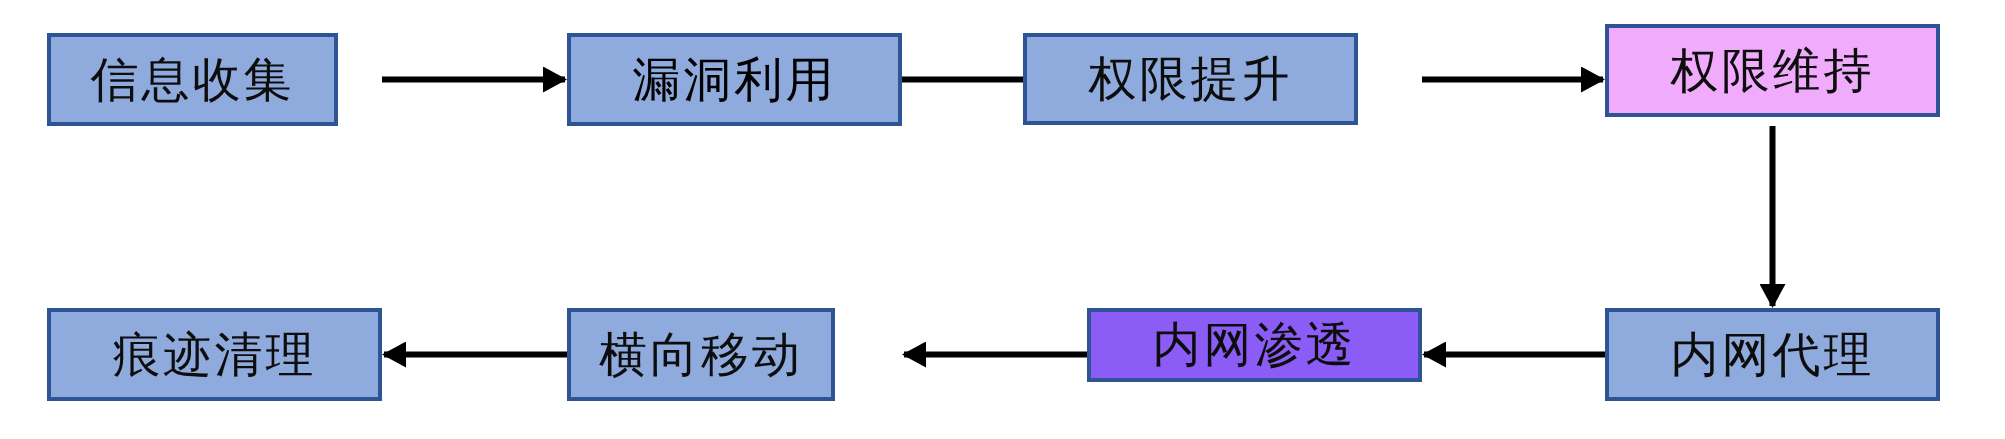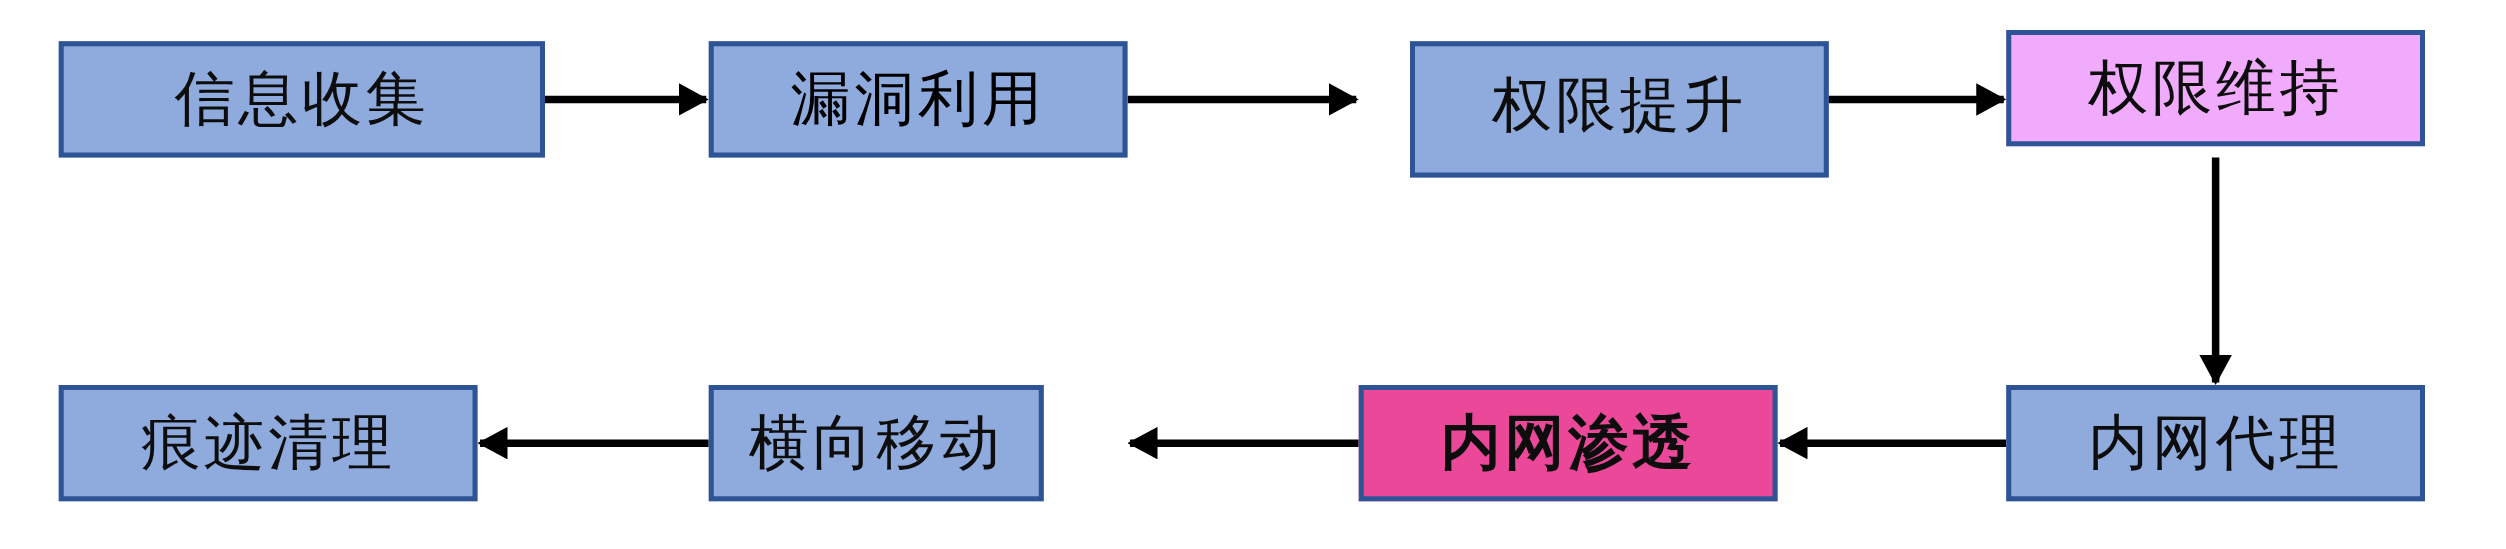--- a/index.html
+++ b/index.html
@@ -48,36 +48,36 @@
       </defs>
       <line x1="382" y1="79.5" x2="565" y2="79.5" stroke="#000000" stroke-width="6" marker-end="url(#arrowhead)"></line>
       <line x1="902" y1="79.5" x2="1085" y2="79.5" stroke="#000000" stroke-width="6" marker-end="url(#arrowhead)"></line>
       <line x1="1422" y1="79.5" x2="1603" y2="79.5" stroke="#000000" stroke-width="6" marker-end="url(#arrowhead)"></line>
       <line x1="1772.5" y1="126" x2="1772.5" y2="306" stroke="#000000" stroke-width="6" marker-end="url(#arrowhead)"></line>
       <line x1="1605" y1="354.5" x2="1424" y2="354.5" stroke="#000000" stroke-width="6" marker-end="url(#arrowhead)"></line>
       <line x1="1087" y1="354.5" x2="904" y2="354.5" stroke="#000000" stroke-width="6" marker-end="url(#arrowhead)"></line>
       <line x1="567" y1="354.5" x2="384" y2="354.5" stroke="#000000" stroke-width="6" marker-end="url(#arrowhead)"></line>
     </svg>
   <div id="node-layer">
-      <div class="node" style="left: 47px; top: 33px; width: 389px; height: 93px; background: rgb(143, 170, 220); border: 4px solid rgb(47, 84, 150);">
+      <div class="node" style="left: 47px; top: 33px; width: 291px; height: 93px; background: rgb(143, 170, 220); border: 4px solid rgb(47, 84, 150);">
         <span style="color: rgb(13, 13, 13);">信息收集</span>
       </div>
       <div class="node" style="left: 567px; top: 33px; width: 335px; height: 93px; background: rgb(143, 170, 220); border: 4px solid rgb(47, 84, 150);">
         <span style="color: #000000;">漏洞利用</span>
       </div>
-      <div class="node" style="left: 1128px; top: 33px; width: 335px; height: 109px; background: rgb(143, 170, 220); border: 4px solid rgb(47, 84, 150); font-family: Liberation Mono, monospace;">
+      <div class="node" style="left: 1023px; top: 33px; width: 335px; height: 92px; background: rgb(143, 170, 220); border: 4px solid rgb(47, 84, 150);">
         <span style="color: rgb(13, 13, 13);">权限提升</span>
       </div>
       <div class="node" style="left: 1605px; top: 24px; width: 335px; height: 93px; background: #f0abfc; border: 4px solid rgb(47, 84, 150);">
         <span style="color: rgb(13, 13, 13);">权限维持</span>
       </div>
       <div class="node" style="left: 1605px; top: 308px; width: 335px; height: 93px; background: rgb(143, 170, 220); border: 4px solid rgb(47, 84, 150);">
         <span style="color: rgb(13, 13, 13);">内网代理</span>
       </div>
-      <div class="node" style="left: 1087px; top: 308px; width: 335px; height: 93px; background: #ec4899; border: 4px solid rgb(47, 84, 150); font-weight: bold;">
+      <div class="node" style="left: 1087px; top: 308px; width: 335px; height: 74px; background: #8b5cf6; border: 4px solid rgb(47, 84, 150);">
         <span style="color: rgb(13, 13, 13);">内网渗透</span>
       </div>
       <div class="node" style="left: 567px; top: 308px; width: 268px; height: 93px; background: rgb(143, 170, 220); border: 4px solid rgb(47, 84, 150);">
         <span style="color: rgb(13, 13, 13);">横向移动</span>
       </div>
       <div class="node" style="left: 47px; top: 308px; width: 335px; height: 93px; background: rgb(143, 170, 220); border: 4px solid rgb(47, 84, 150);">
         <span style="color: rgb(13, 13, 13);">痕迹清理</span>
       </div>
     </div>
 </div>

